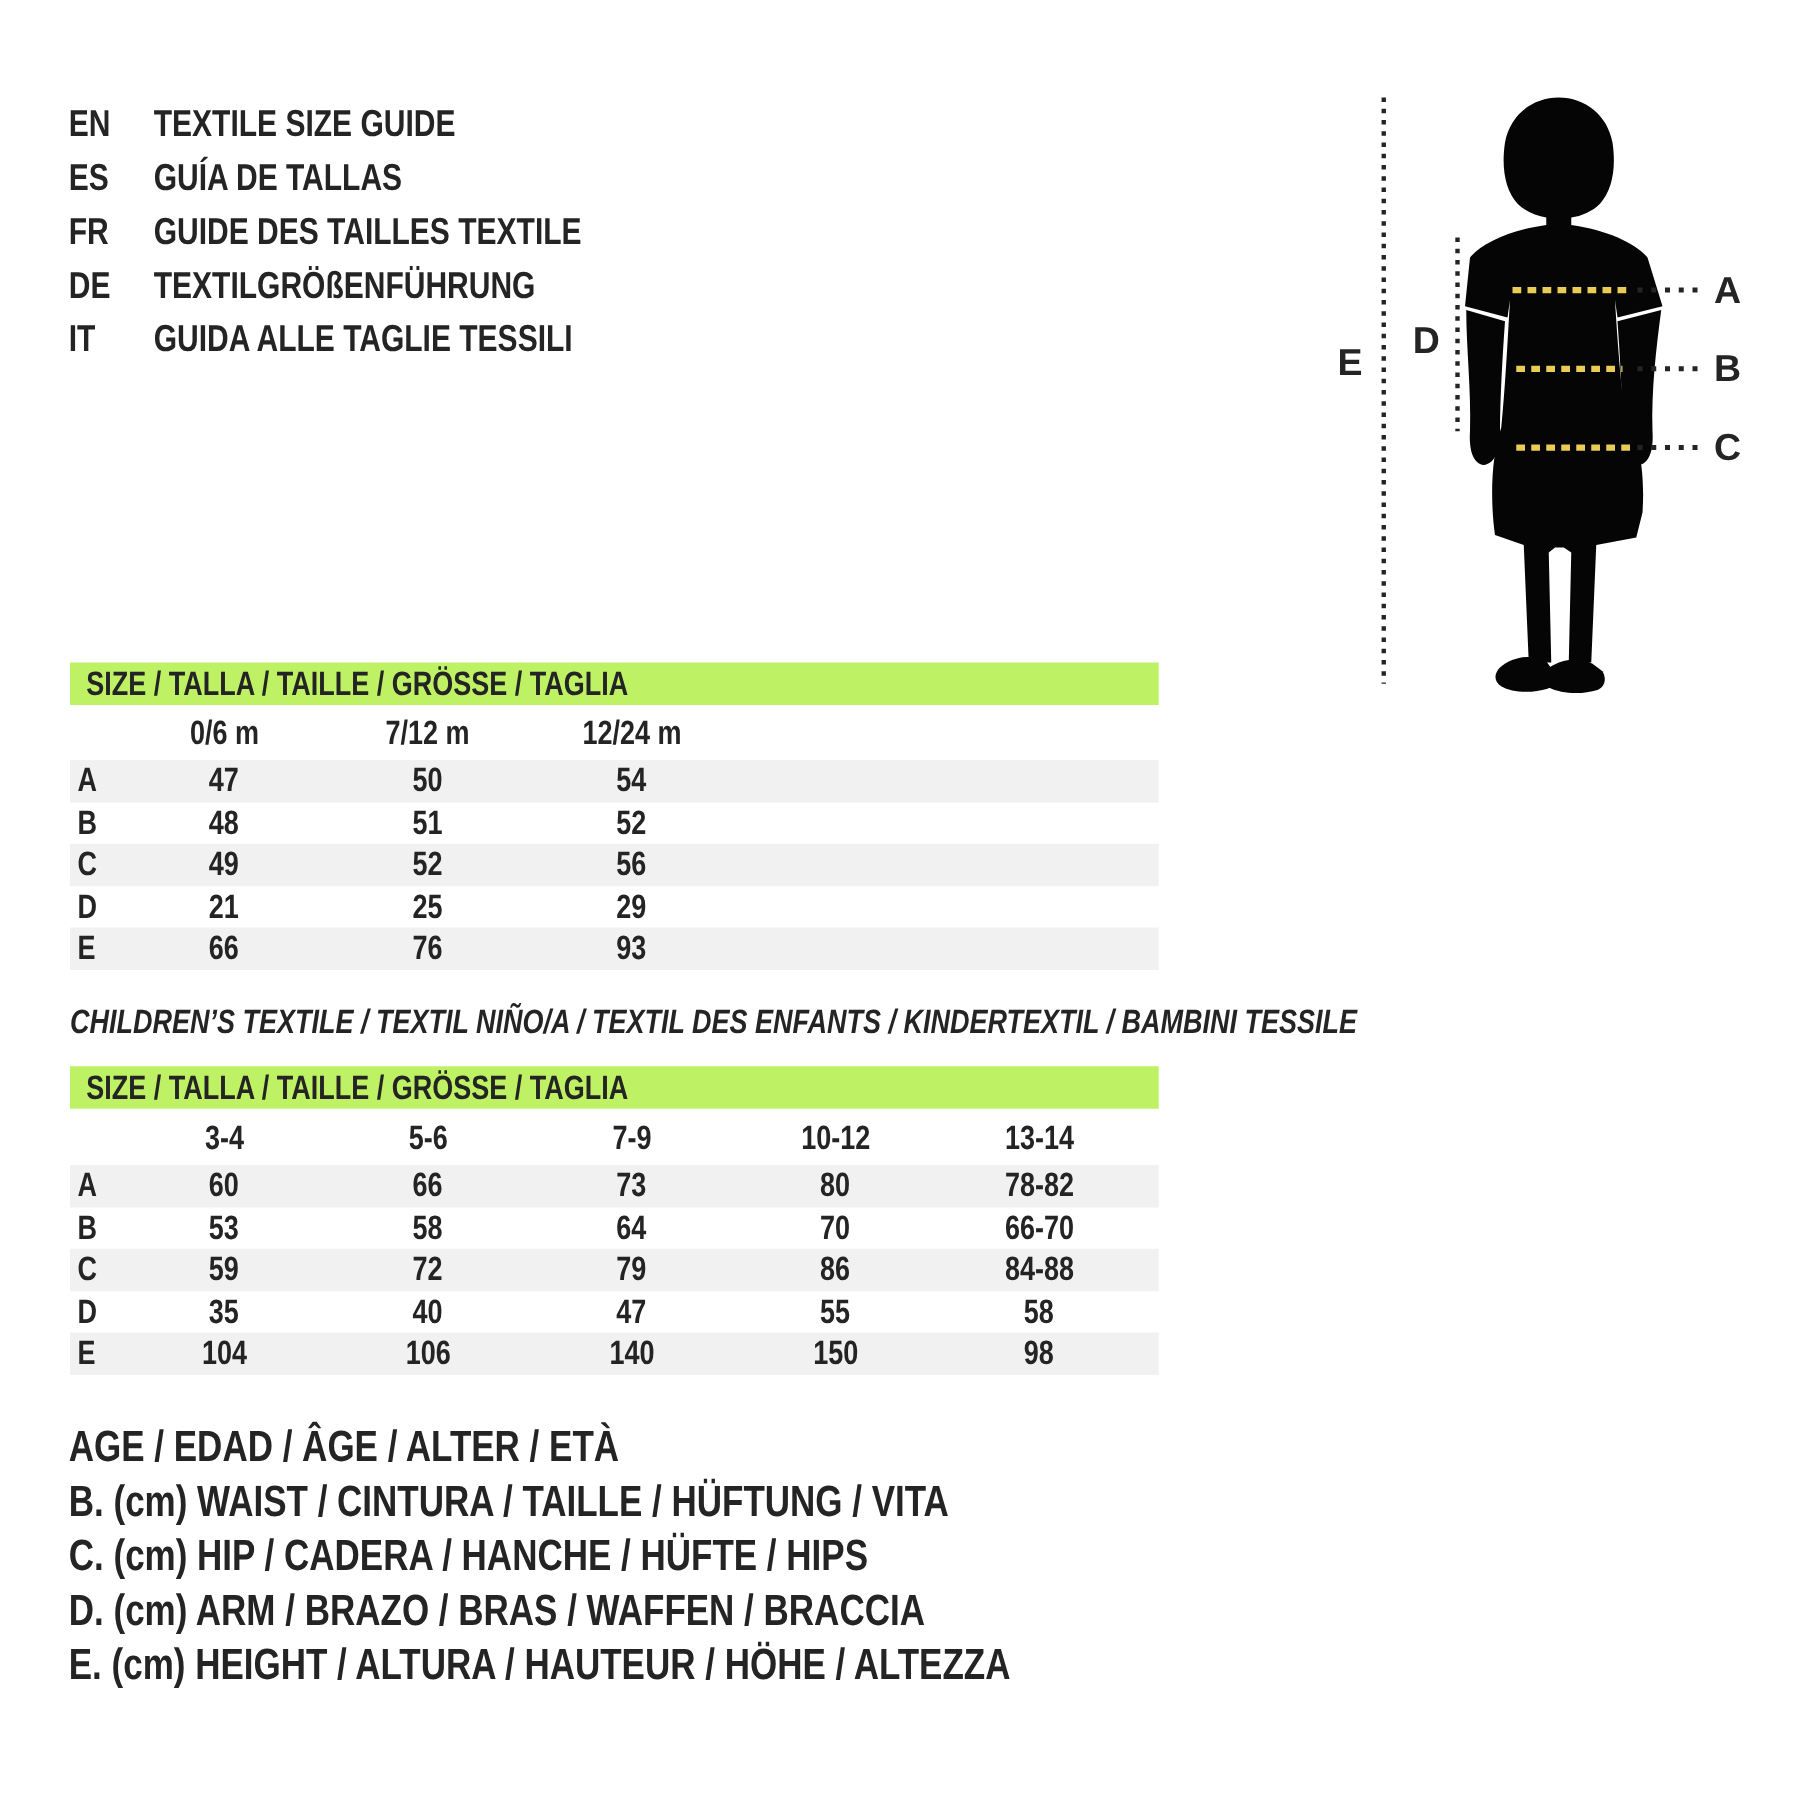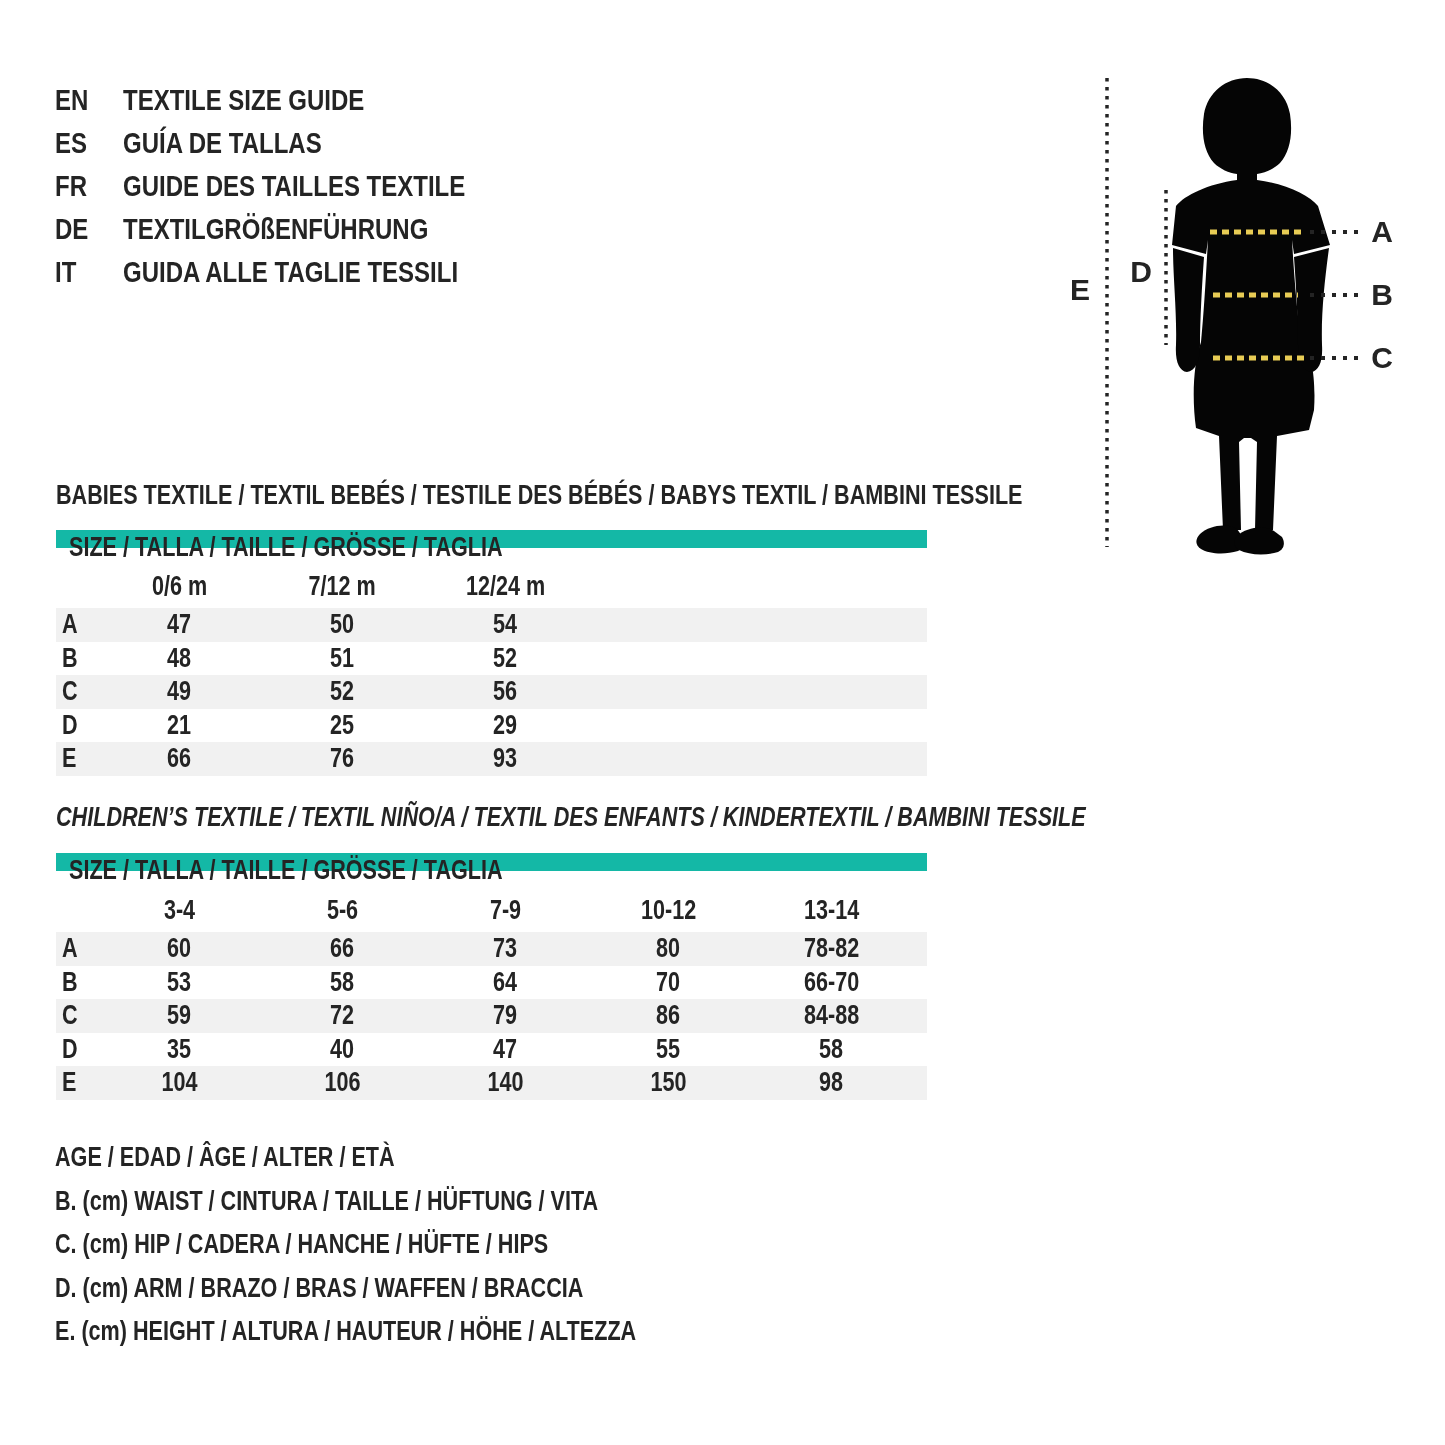--- a/index.html
+++ b/index.html
@@ -14,39 +14,39 @@
 
   
   .lang-header{position:absolute;left:55px;top:74px;font-size:30px;}
   .lang-row{display:flex;height:43px;align-items:flex-end;}
   .lang-code{width:68px;flex:0 0 68px;}
   
   .section-title{position:absolute;left:56px;height:28px;line-height:28px;font-size:27px;white-space:nowrap;}
   .babies-title{top:481px;}
   .children-title{top:803px;font-style:italic;}
   
-  .size-bar{position:absolute;left:56px;width:871px;height:18px;background:#14b8a6;
+  .size-bar{position:absolute;left:56px;width:871px;height:34px;background:#bef264;
     font-size:27px;line-height:34px;padding-left:13px;box-sizing:border-box;white-space:nowrap;}
   .babies-bar{top:530px;}
   .children-bar{top:853px;}
   
   .tbl{position:absolute;left:56px;width:871px;}
   .babies-tbl{top:564px;}
   .children-tbl{top:888px;}
   .trow{display:grid;align-items:center;width:871px;font-size:27px;}
   .babies-tbl .trow{grid-template-columns:42px 163px 163px 163px;}
   .children-tbl .trow{grid-template-columns:42px 163px 163px 163px 163px 163px;}
   .trow.colhead{height:44px;}
   .trow.datarow{height:33.5px;}
   .trow.alt{background:#F1F1F1;}
   .cell{overflow:visible;}
   .lbl{padding-left:6px;text-align:left;}
   .val{text-align:center;}
   
-  .legend{position:absolute;left:55px;top:1136px;font-size:27px;}
+  .legend{position:absolute;left:55px;top:1136px;font-size:35px;}
   .legend-line{height:43.5px;line-height:43.5px;white-space:nowrap;}
   
   .figure-wrap{position:absolute;left:1060px;top:70px;width:340px;height:520px;}
   .svg-letter{font-family:"Liberation Sans","DejaVu Sans",sans-serif;font-weight:bold;font-size:30px;fill:#242424;}
 </style>
 </head>
 <body>
 
 <div class="page">
 
@@ -112,23 +112,20 @@
       </g>
 
       <g>
         <line x1="153" y1="288" x2="244" y2="288" stroke="#E8CC55" stroke-width="5" stroke-dasharray="7 5"></line>
         <line x1="250" y1="288" x2="303" y2="288" stroke="#242424" stroke-width="4" stroke-dasharray="4 7"></line>
         <text class="svg-letter" x="322" y="298" text-anchor="middle">C</text>
       </g>
     </svg>
   </div>
 
-  <div class="section-title babies-title">
-    <span class="cx">BABIES TEXTILE / TEXTIL BEBÉS / TESTILE DES BÉBÉS / BABYS TEXTIL / BAMBINI TESSILE</span>
-  </div>
   <div class="size-bar babies-bar">
     <span class="cx">SIZE / TALLA / TAILLE / GRÖSSE / TAGLIA</span>
   </div>
   <div class="tbl babies-tbl">
     <div class="trow colhead">
       <div class="cell lbl"></div>
       <div class="cell val"><span class="cxc">0/6 m</span></div>
       <div class="cell val"><span class="cxc">7/12 m</span></div>
       <div class="cell val"><span class="cxc">12/24 m</span></div>
     </div>

